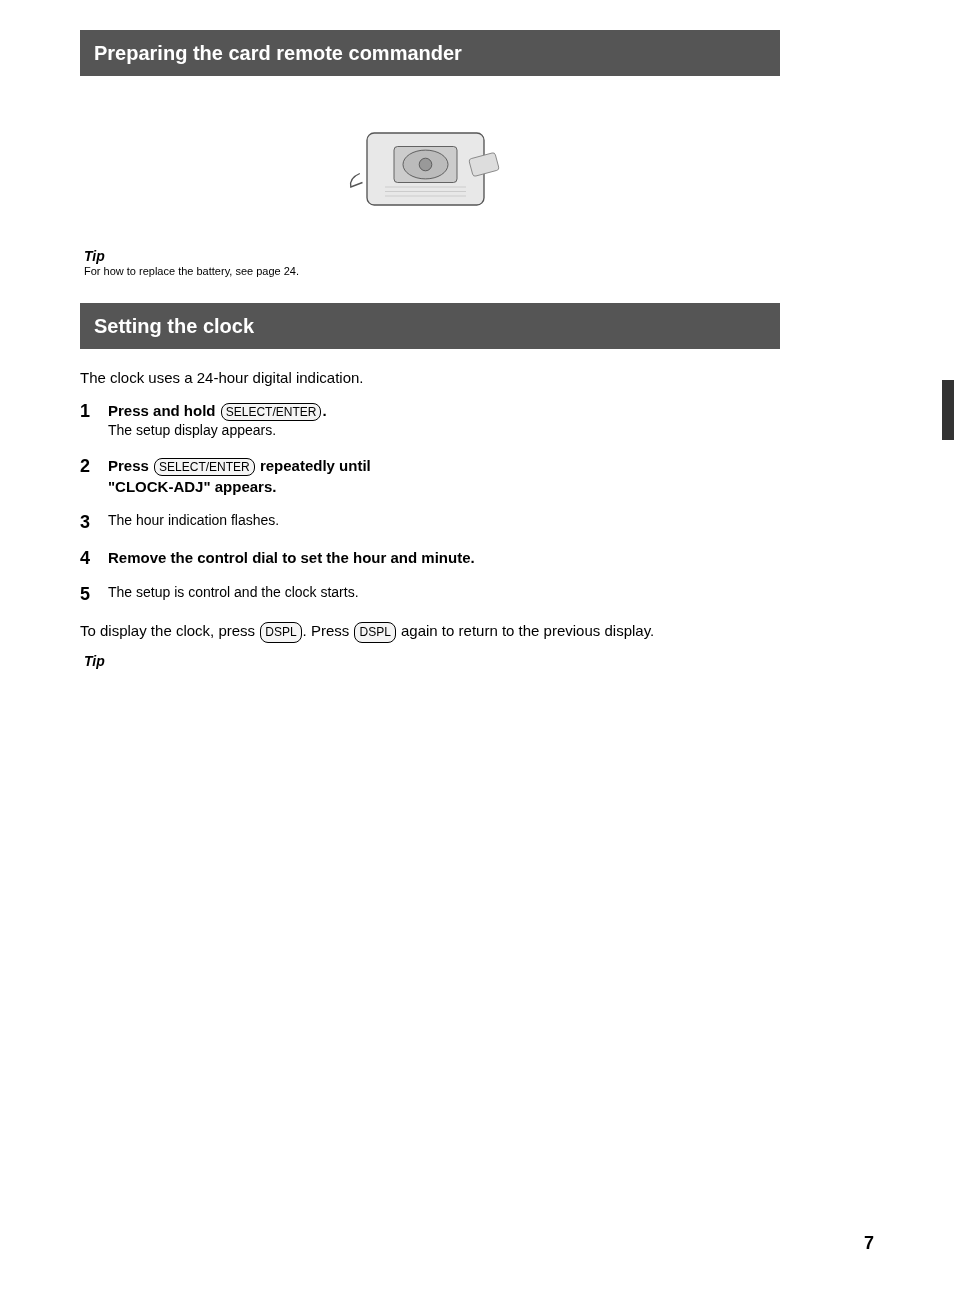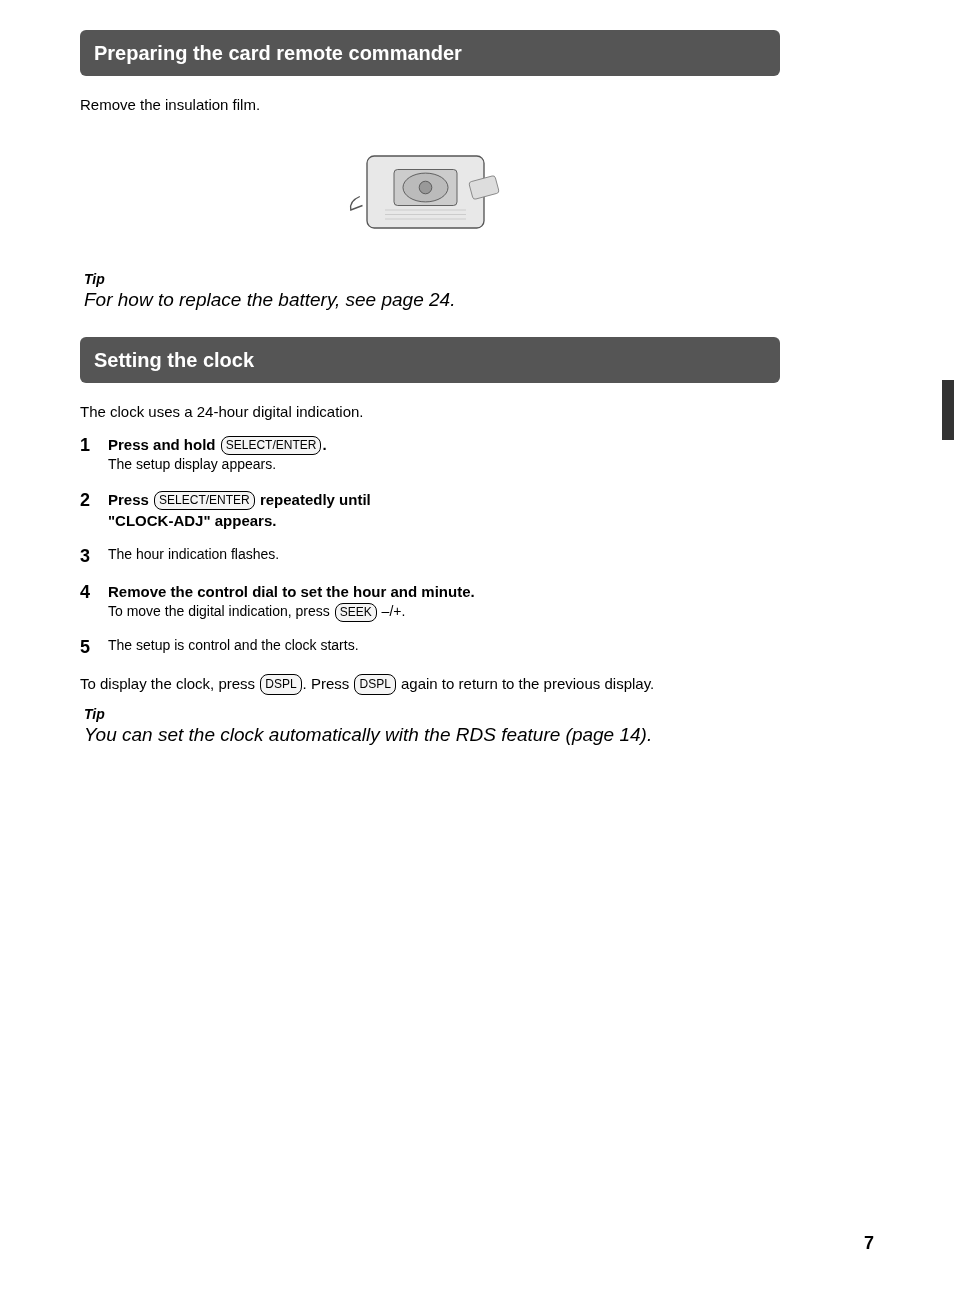--- a/index.html
+++ b/index.html
@@ -18,21 +18,20 @@
       max-width: 860px;
     }
 
     .section-header {
       background: #555555;
       color: #ffffff;
       padding: 10px 14px;
       margin-bottom: 18px;
       display: inline-block;
       width: 100%;
-      border-radius: 6px;
     }
 
     .section-header h2 {
       font-size: 20px;
       font-weight: bold;
       color: #ffffff;
       line-height: 1.3;
     }
 
     .body-text {
@@ -56,22 +55,21 @@
       margin: 10px 0 24px 4px;
     }
 
     .tip-label {
       font-style: italic;
       font-weight: bold;
       font-size: 14px;
     }
 
     .tip-text {
-      font-style: italic;
-      font-size: 19px;
+      font-size: 11px;
       line-height: 1.4;
     }
 
     .steps-list {
       list-style: none;
       margin: 0;
       padding: 0;
     }
 
     .step-item {
@@ -146,21 +144,20 @@
 <body>
 
 <div class="page-content">
 
   
   <div class="section-header">
     <h2>Preparing the card remote commander</h2>
   </div>
 
   
-  <p class="body-text">Remove the insulation film.</p>
 
   
   <div class="remote-image-container">
     <svg class="remote-svg" viewBox="0 0 200 120" xmlns="http://www.w3.org/2000/svg">
 
       <rect x="30" y="20" width="130" height="80" rx="8" ry="8" fill="#e8e8e8" stroke="#555" stroke-width="1.5"></rect>
 
       <rect x="60" y="35" width="70" height="40" rx="4" ry="4" fill="#cccccc" stroke="#555" stroke-width="1"></rect>
 
       <ellipse cx="95" cy="55" rx="25" ry="16" fill="#bbbbbb" stroke="#555" stroke-width="1"></ellipse>
@@ -219,43 +216,39 @@
         <div class="step-sub">The hour indication flashes.</div>
       </div>
     </li>
 
     <li class="step-item">
       <span class="step-number">4</span>
       <div class="step-content">
         <div class="step-main">
           <strong>Remove the control dial to set the hour and minute.</strong>
         </div>
-        <div class="step-sub">
-          To move the digital indication, press <span class="btn-badge">SEEK</span> –/+.
-        </div>
       </div>
     </li>
 
     <li class="step-item">
       <span class="step-number">5</span>
       <div class="step-content">
         <div class="step-sub">The setup is control and the clock starts.</div>
       </div>
     </li>
 
   </ol>
 
   
   <p class="extra-text">
     To display the clock, press <span class="btn-badge">DSPL</span>. Press <span class="btn-badge">DSPL</span> again to return to the previous display.
   </p>
 
   
   <div class="tip-block">
     <div class="tip-label">Tip</div>
-    <div class="tip-text">You can set the clock automatically with the RDS feature (page 14).</div>
   </div>
 
 </div>
 
 <div class="right-bar"></div>
 
 <div class="page-number">7</div>
 
 </body></html>

